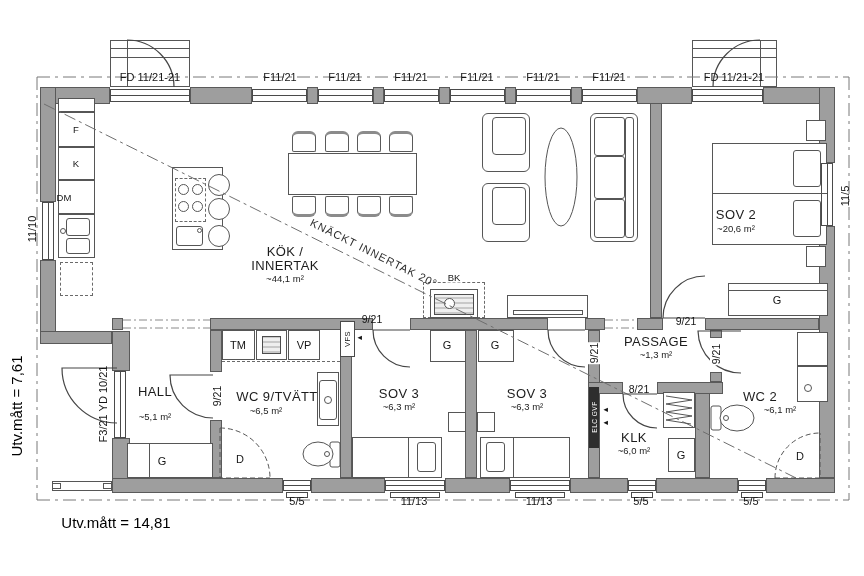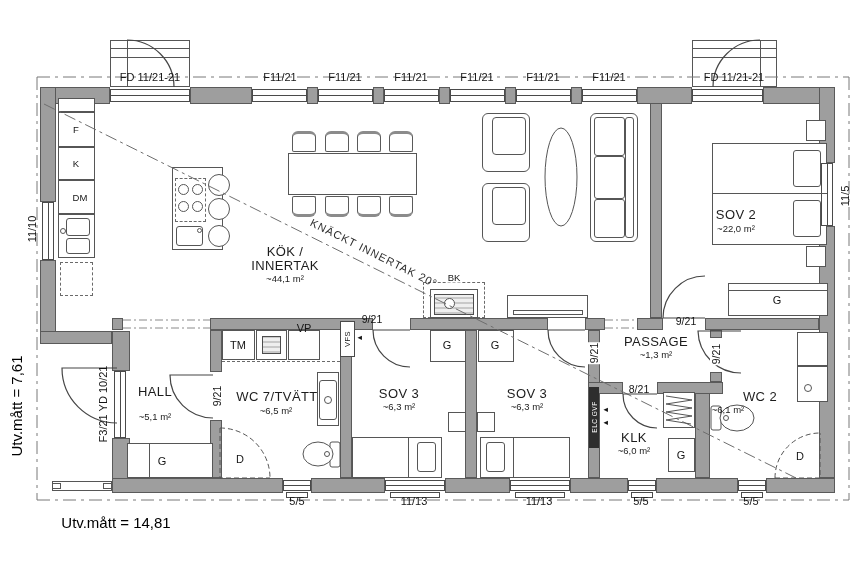--- a/index.html
+++ b/index.html
@@ -314,41 +314,41 @@
   <div class="lbl tickr" style="left:686px;top:321px">9/21</div>
   <div class="lbl v dlbl" style="left:217px;top:396px">9/21</div>
   <div class="lbl v dlbl" style="left:594px;top:353px">9/21</div>
   <div class="lbl v dlbl" style="left:716px;top:354px">9/21</div>
   <div class="lbl tickr" style="left:639px;top:389px">8/21</div>
 
   <div class="lbl room" style="left:285px;top:251px">KÖK /</div>
   <div class="lbl room" style="left:285px;top:265px">INNERTAK</div>
   <div class="lbl area" style="left:285px;top:278px">~44,1 m²</div>
   <div class="lbl room" style="left:736px;top:214px">SOV 2</div>
-  <div class="lbl area" style="left:736px;top:228px">~22,0 m²</div>
+  <div class="lbl area" style="left:736px;top:228px">~20,6 m²</div>
   <div class="lbl room" style="left:399px;top:393px">SOV 3</div>
   <div class="lbl area" style="left:399px;top:406px">~6,3 m²</div>
   <div class="lbl room" style="left:527px;top:393px">SOV 3</div>
   <div class="lbl area" style="left:527px;top:406px">~6,3 m²</div>
   <div class="lbl room" style="left:155px;top:391px">HALL</div>
   <div class="lbl area" style="left:155px;top:416px">~5,1 m²</div>
-  <div class="lbl room" style="left:277px;top:396px">WC 7/TVÄTT</div>
-  <div class="lbl area" style="left:276px;top:410px">~6,5 m²</div>
+  <div class="lbl room" style="left:277px;top:396px">WC 9/TVÄTT</div>
+  <div class="lbl area" style="left:266px;top:410px">~6,5 m²</div>
   <div class="lbl room" style="left:760px;top:396px">WC 2</div>
-  <div class="lbl area" style="left:728px;top:409px">~6,1 m²</div>
+  <div class="lbl area" style="left:780px;top:409px">~6,1 m²</div>
   <div class="lbl room" style="left:656px;top:341px">PASSAGE</div>
   <div class="lbl area" style="left:656px;top:354px">~1,3 m²</div>
   <div class="lbl room" style="left:634px;top:437px">KLK</div>
   <div class="lbl area" style="left:634px;top:450px">~6,0 m²</div>
 
   <div class="lbl sm" style="left:76px;top:129px">F</div>
   <div class="lbl sm" style="left:76px;top:163px">K</div>
-  <div class="lbl sm" style="left:80px;top:197px">DM</div>
+  <div class="lbl sm" style="left:64px;top:197px">DM</div>
   <div class="lbl unit" style="left:238px;top:345px">TM</div>
-  <div class="lbl unit" style="left:304px;top:328px">VP</div>
+  <div class="lbl unit" style="left:304px;top:345px">VP</div>
   <div class="lbl sm" style="left:454px;top:277px;background:#fff;padding:0 1px">BK</div>
   <div class="lbl unit" style="left:162px;top:461px">G</div>
   <div class="lbl unit" style="left:447px;top:345px">G</div>
   <div class="lbl unit" style="left:495px;top:345px">G</div>
   <div class="lbl unit" style="left:777px;top:300px">G</div>
   <div class="lbl unit" style="left:681px;top:455px">G</div>
   <div class="lbl unit" style="left:240px;top:459px">D</div>
   <div class="lbl unit" style="left:800px;top:456px">D</div>
   <div class="lbl v tiny" style="left:347px;top:339px">VFS</div>
   <div class="lbl v tiny" style="left:594px;top:417px;color:#fff;z-index:10;font-size:6.5px">ELC GVF</div>

